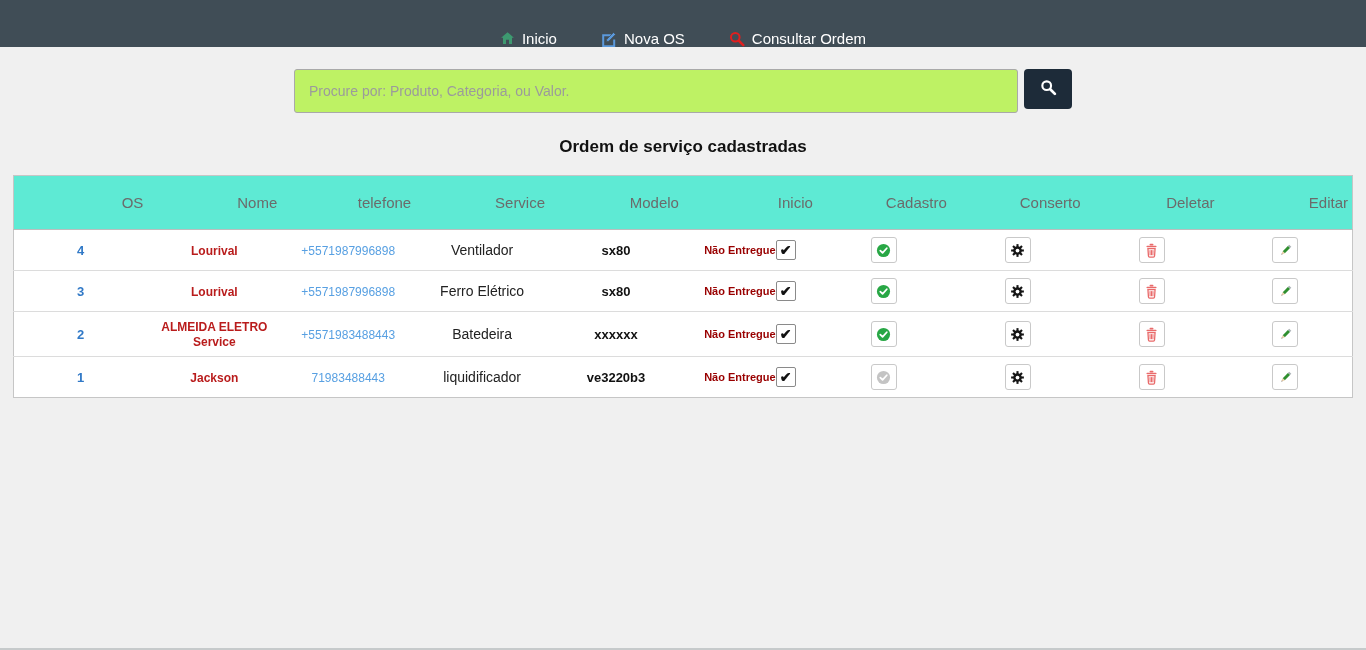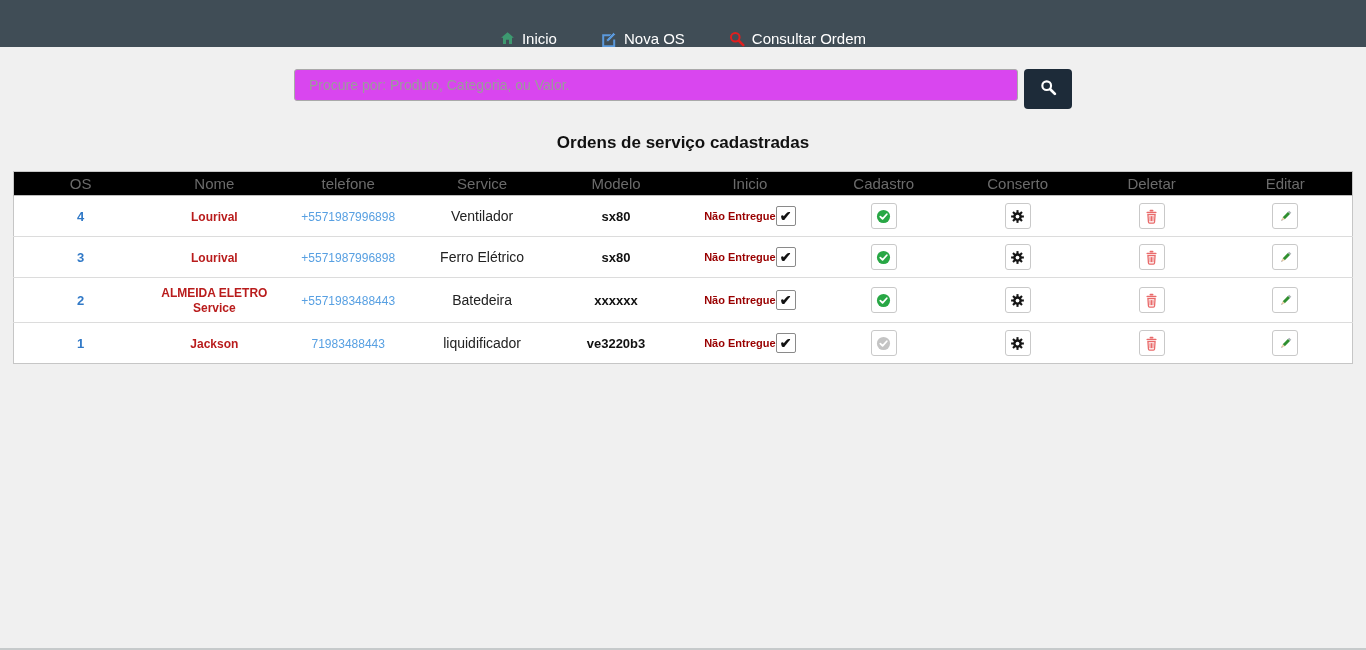--- a/index.html
+++ b/index.html
@@ -8,37 +8,37 @@
 
   
   .navbar { height:47px; background:#404d56; display:flex; align-items:flex-end;
     justify-content:center; gap:44px; }
   .nav-item { display:flex; align-items:center; gap:7px; color:#fff;
     font-size:15px; text-decoration:none; cursor:pointer; }
   .nav-item svg { display:block; }
 
   
   .search-wrap { width:778px; margin:22px auto 0; display:flex; gap:6px; }
-  .search-input { flex:1; height:32px; border:1px solid #a9a9a9; border-radius:3px;
-    background:#d946ef; padding:0 14px; font-size:14px; color:#333;
+  .search-input { flex:1; height:44px; border:1px solid #a9a9a9; border-radius:3px;
+    background:#bef264; padding:0 14px; font-size:14px; color:#333;
     font-family:"Liberation Sans", sans-serif; outline:none; }
   .search-input::placeholder { color:#9b9b9b; }
   .search-btn { width:48px; height:40px; background:#1d2b39; border:none;
     border-radius:4px; display:flex; align-items:center; justify-content:center;
     cursor:pointer; }
 
   
   .page-title { text-align:center; font-size:17px; font-weight:bold; color:#111;
     margin:24px 0 18px; }
 
   
   .orders-table { width:calc(100% - 26px); margin:0 13px; border-collapse:collapse;
     background:#fff; border:1px solid #c6c6c6; }
-  .orders-table th { background:#000000; color:#6b6b6b; font-weight:400;
-    font-size:15px; padding:3px 4px; text-align:center; border-bottom:1px solid #bdbdbd; }
+  .orders-table th { background:#5eead4; color:#6b6b6b; font-weight:400;
+    font-size:15px; padding:18px 4px; text-align:right; border-bottom:1px solid #bdbdbd; }
   .orders-table td { text-align:center; vertical-align:middle; padding:7px 4px;
     border-top:1px solid #dcdcdc; font-size:13px; color:#222; width:10%; }
   .orders-table tr:first-child td { border-top:none; }
 
   .os-link { color:#3179c7; font-weight:bold; font-size:13px; text-decoration:none; cursor:pointer; }
   .nome { font-weight:bold; font-size:12px; color:#b91c1c; }
   .tel-link { color:#58a0e2; font-size:12px; text-decoration:none; cursor:pointer; }
   .aparelho { font-size:14px; }
   .modelo { font-weight:bold; font-size:13px; color:#111; }
 
@@ -94,21 +94,21 @@
   <button class="search-btn">
     <span>
       <svg width="17" height="17" viewBox="0 0 16 16">
         <circle cx="6.3" cy="6.3" r="4.1" fill="none" stroke="#ffffff" stroke-width="2"></circle>
         <line x1="9.6" y1="9.6" x2="14" y2="14" stroke="#ffffff" stroke-width="2.6" stroke-linecap="round"></line>
       </svg>
     </span>
   </button>
 </div>
 
-<h1 class="page-title">Ordens de serviço cadastradas</h1>
+<h1 class="page-title">Ordem de serviço cadastradas</h1>
 
 <table class="orders-table">
   <thead>
     <tr>
       <th>OS</th>
       <th>Nome</th>
       <th>telefone</th>
       <th>Service</th>
       <th>Modelo</th>
       <th>Inicio</th>

